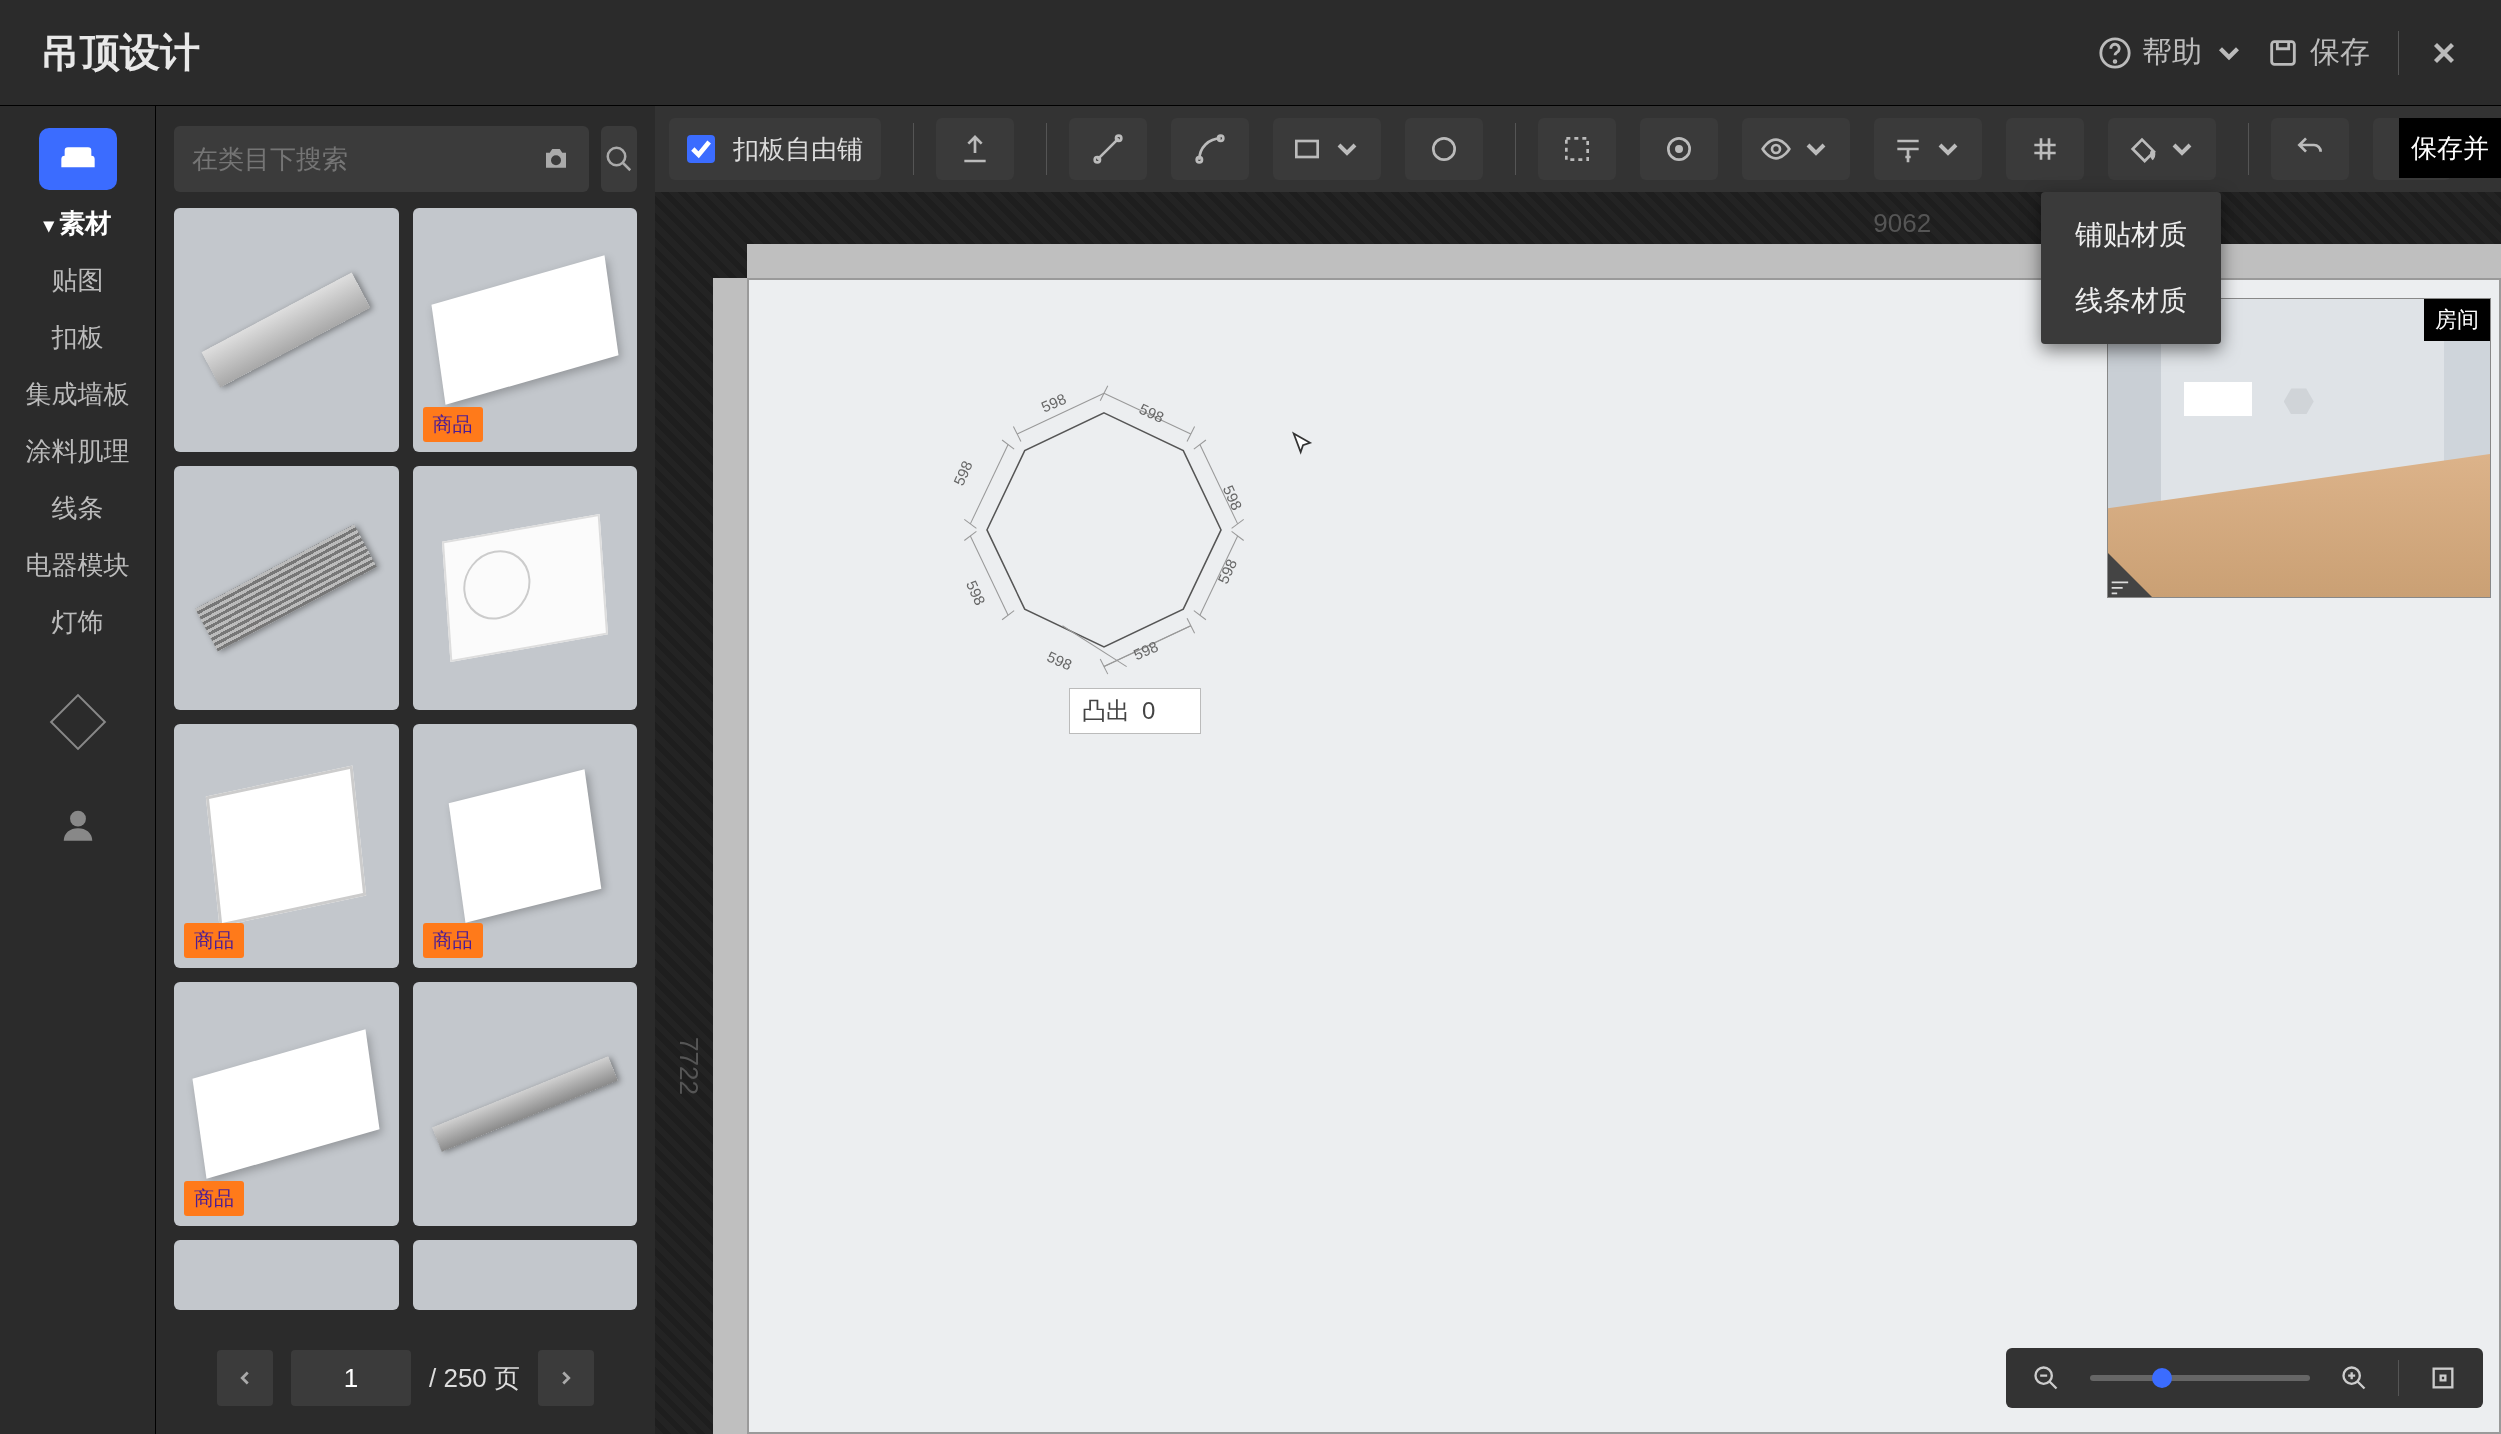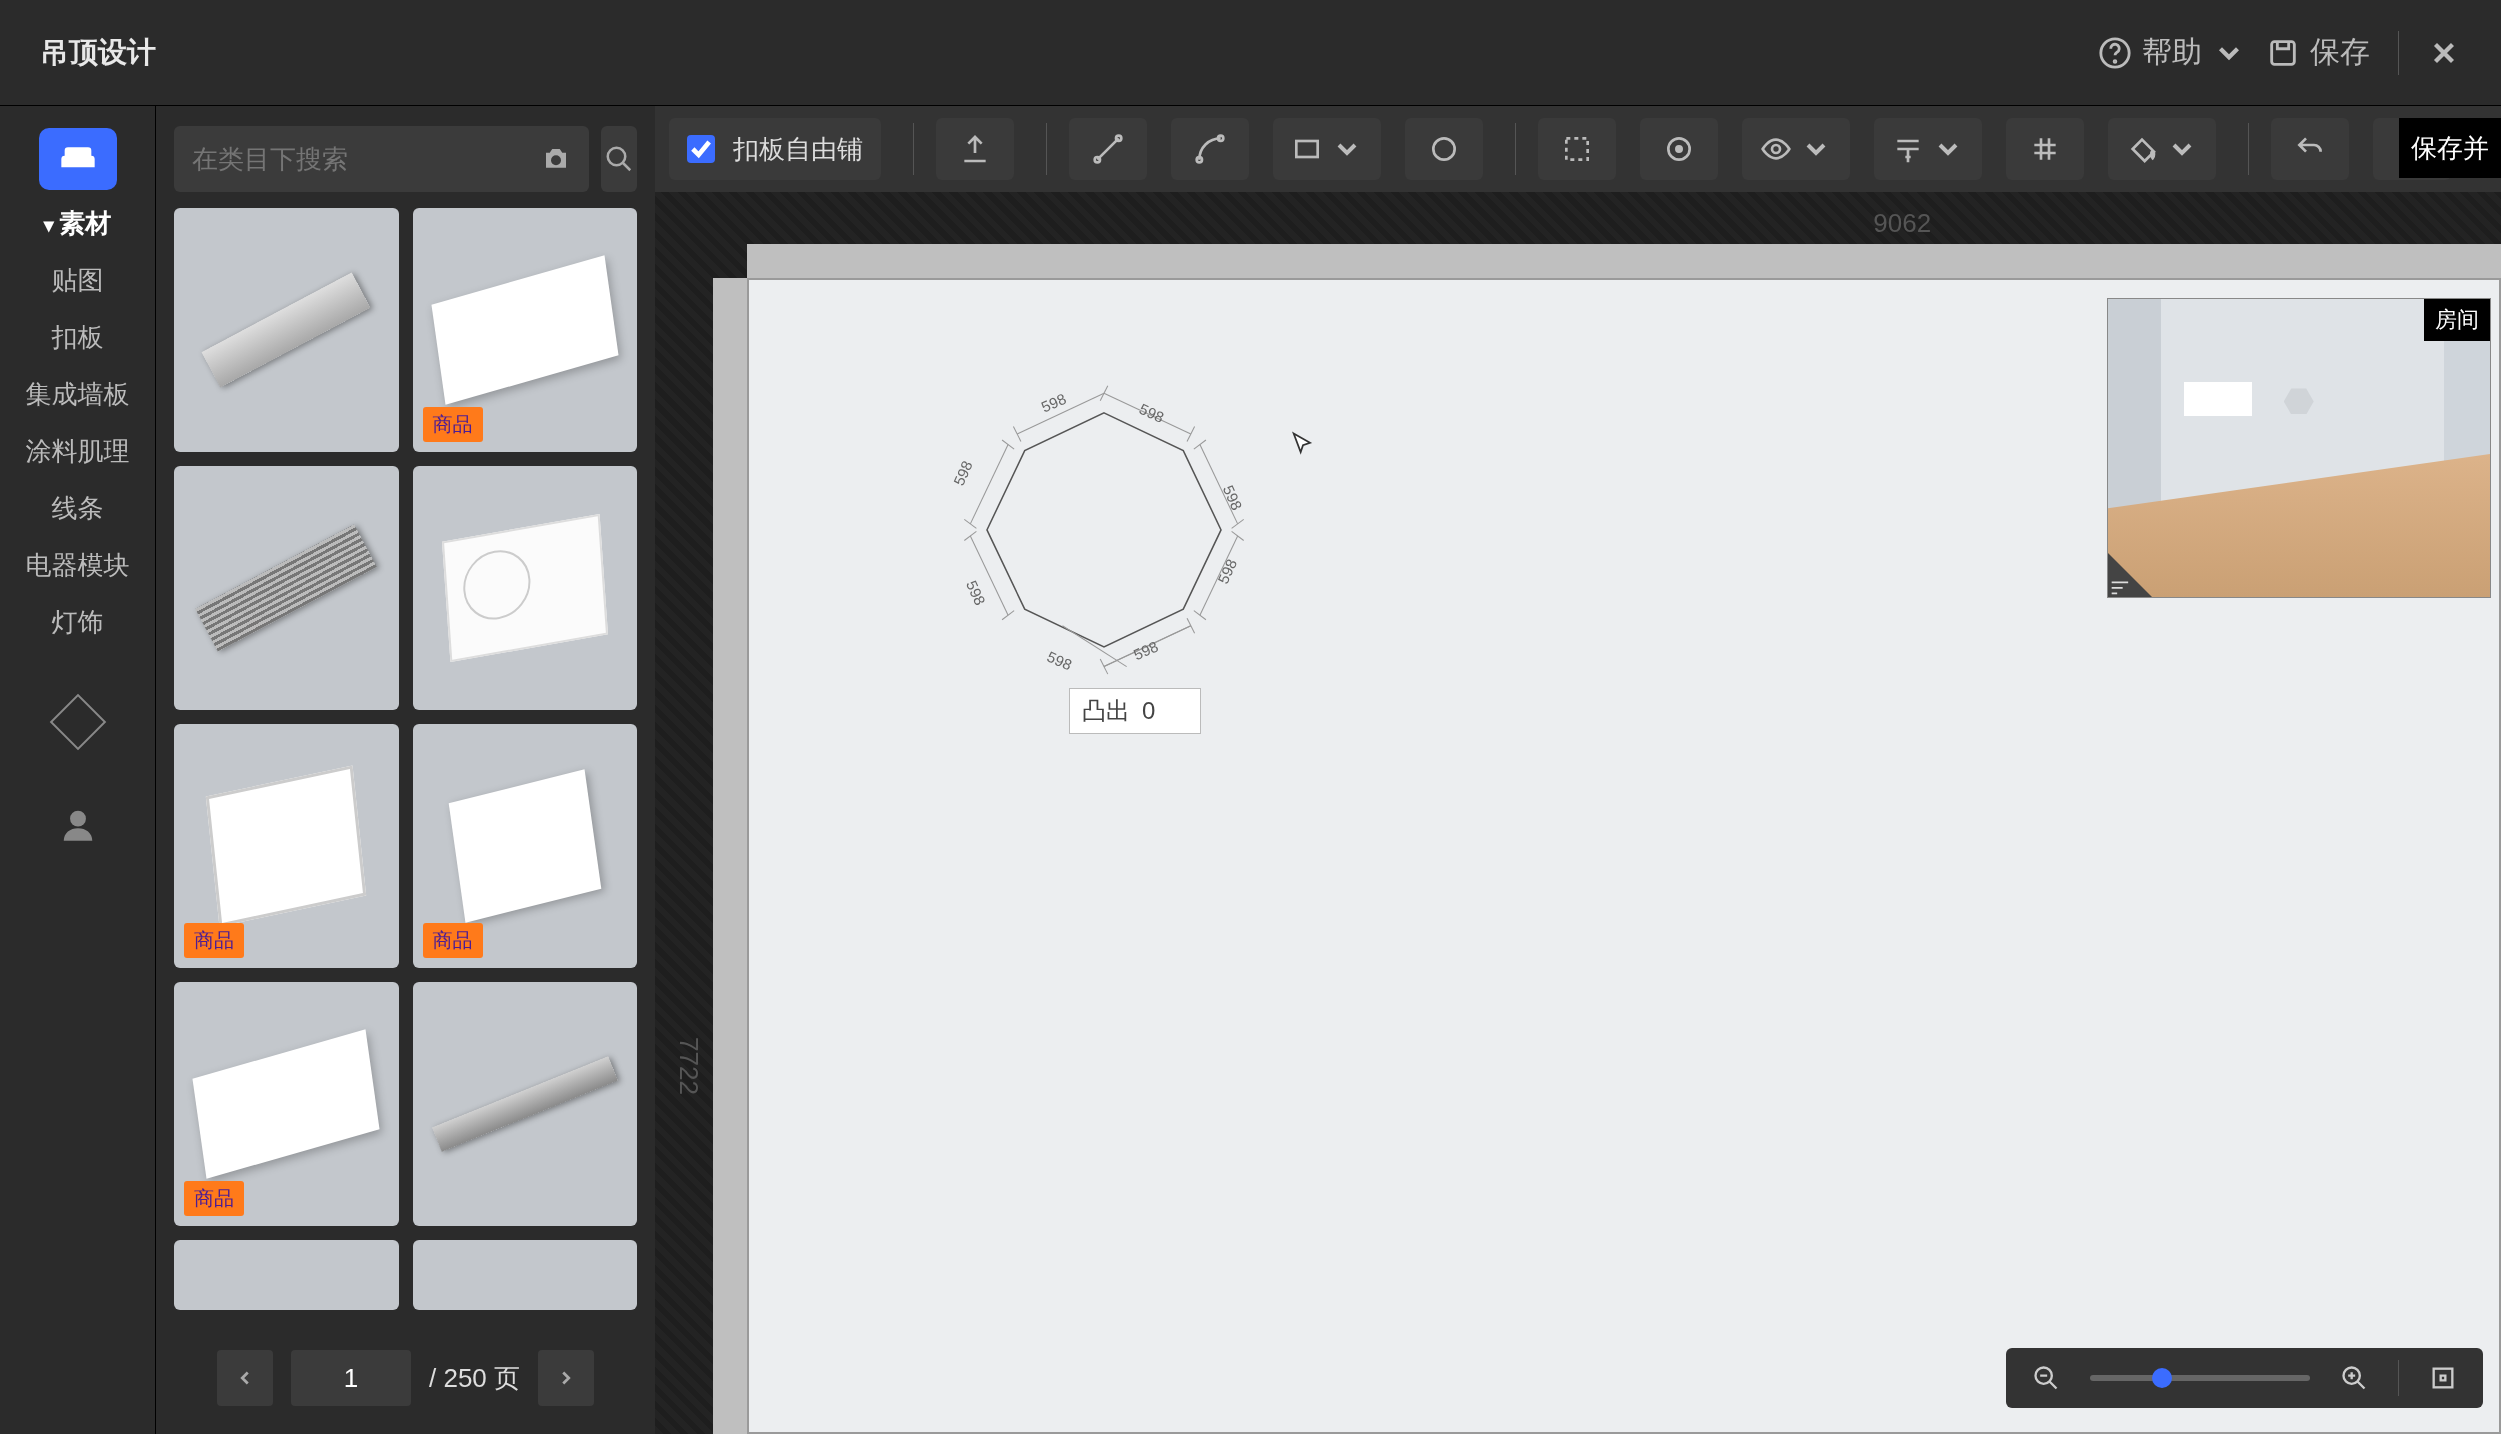--- a/index.html
+++ b/index.html
@@ -22,21 +22,21 @@
 .header {
   height: 106px;
   background: #2b2b2b;
   display: flex;
   align-items: center;
   padding: 0 40px;
   color: #e8e8e8;
   border-bottom: 1px solid #000;
 }
 .header-title {
-  font-size: 29px;
+  font-size: 40px;
   font-weight: bold;
   flex: 1;
 }
 .header-right { display: flex; align-items: center; gap: 20px; }
 .header-item { display: flex; align-items: center; gap: 10px; font-size: 30px; color: #bbb; cursor: pointer; }
 .header-item svg { width: 34px; height: 34px; }
 .header-divider { width:1px; height:44px; background:#555; margin:0 8px; }
 
 
 .mainrow { flex:1; display:flex; min-height:0; }
@@ -510,20 +510,24 @@
           </div>
         <div class="tb-btn">
             <svg viewBox="0 0 24 24" fill="none" stroke="currentColor" stroke-width="2">
               <path d="M15 14l5-5-5-5M20 9H9a5 5 0 00-5 5v0"></path>
             </svg>
           </div>
 
         <div class="tb-save-pill">保存并</div>
       </div>
 
+      <div class="dropdown">
+        <div class="dropdown-item">铺贴材质</div>
+        <div class="dropdown-item">线条材质</div>
+      </div>
 
       <div class="canvas">
         <div class="ruler-h"></div>
         <div class="ruler-v"></div>
         <div class="ruler-label-h">9062</div>
         <div class="ruler-label-v">7722</div>
 
         <div class="paper">
 
           <div class="shape-oct">

